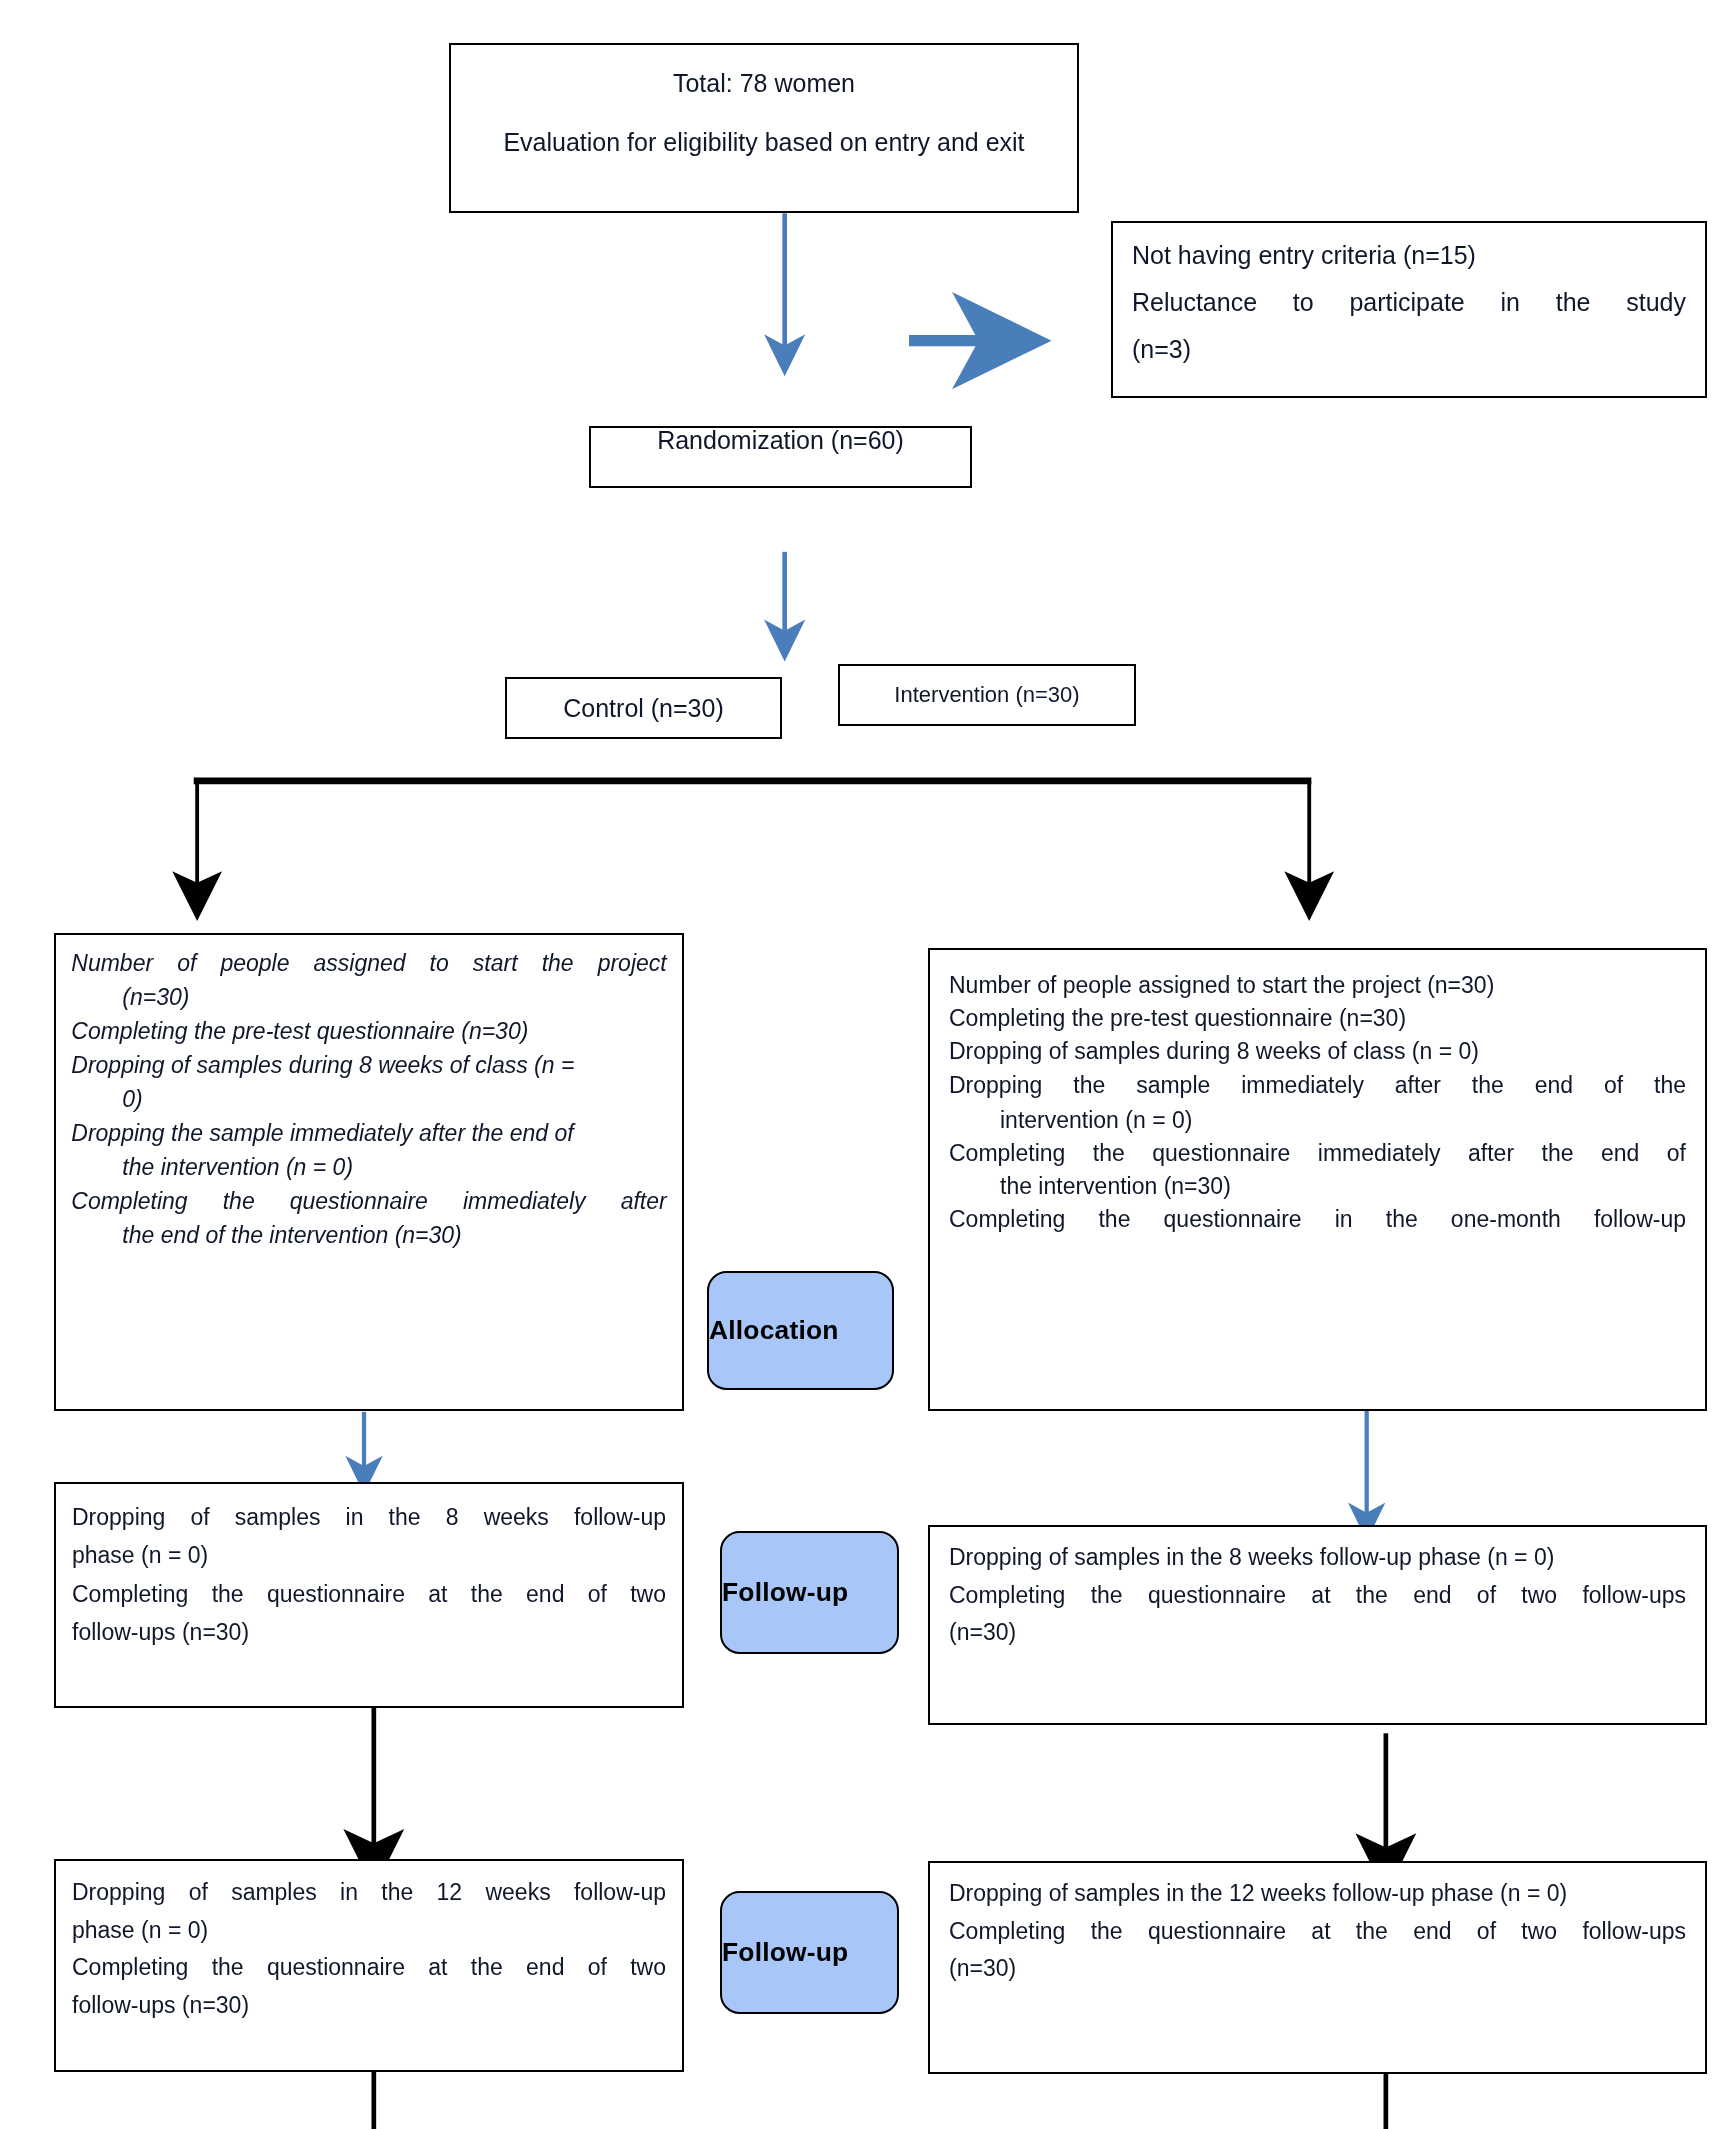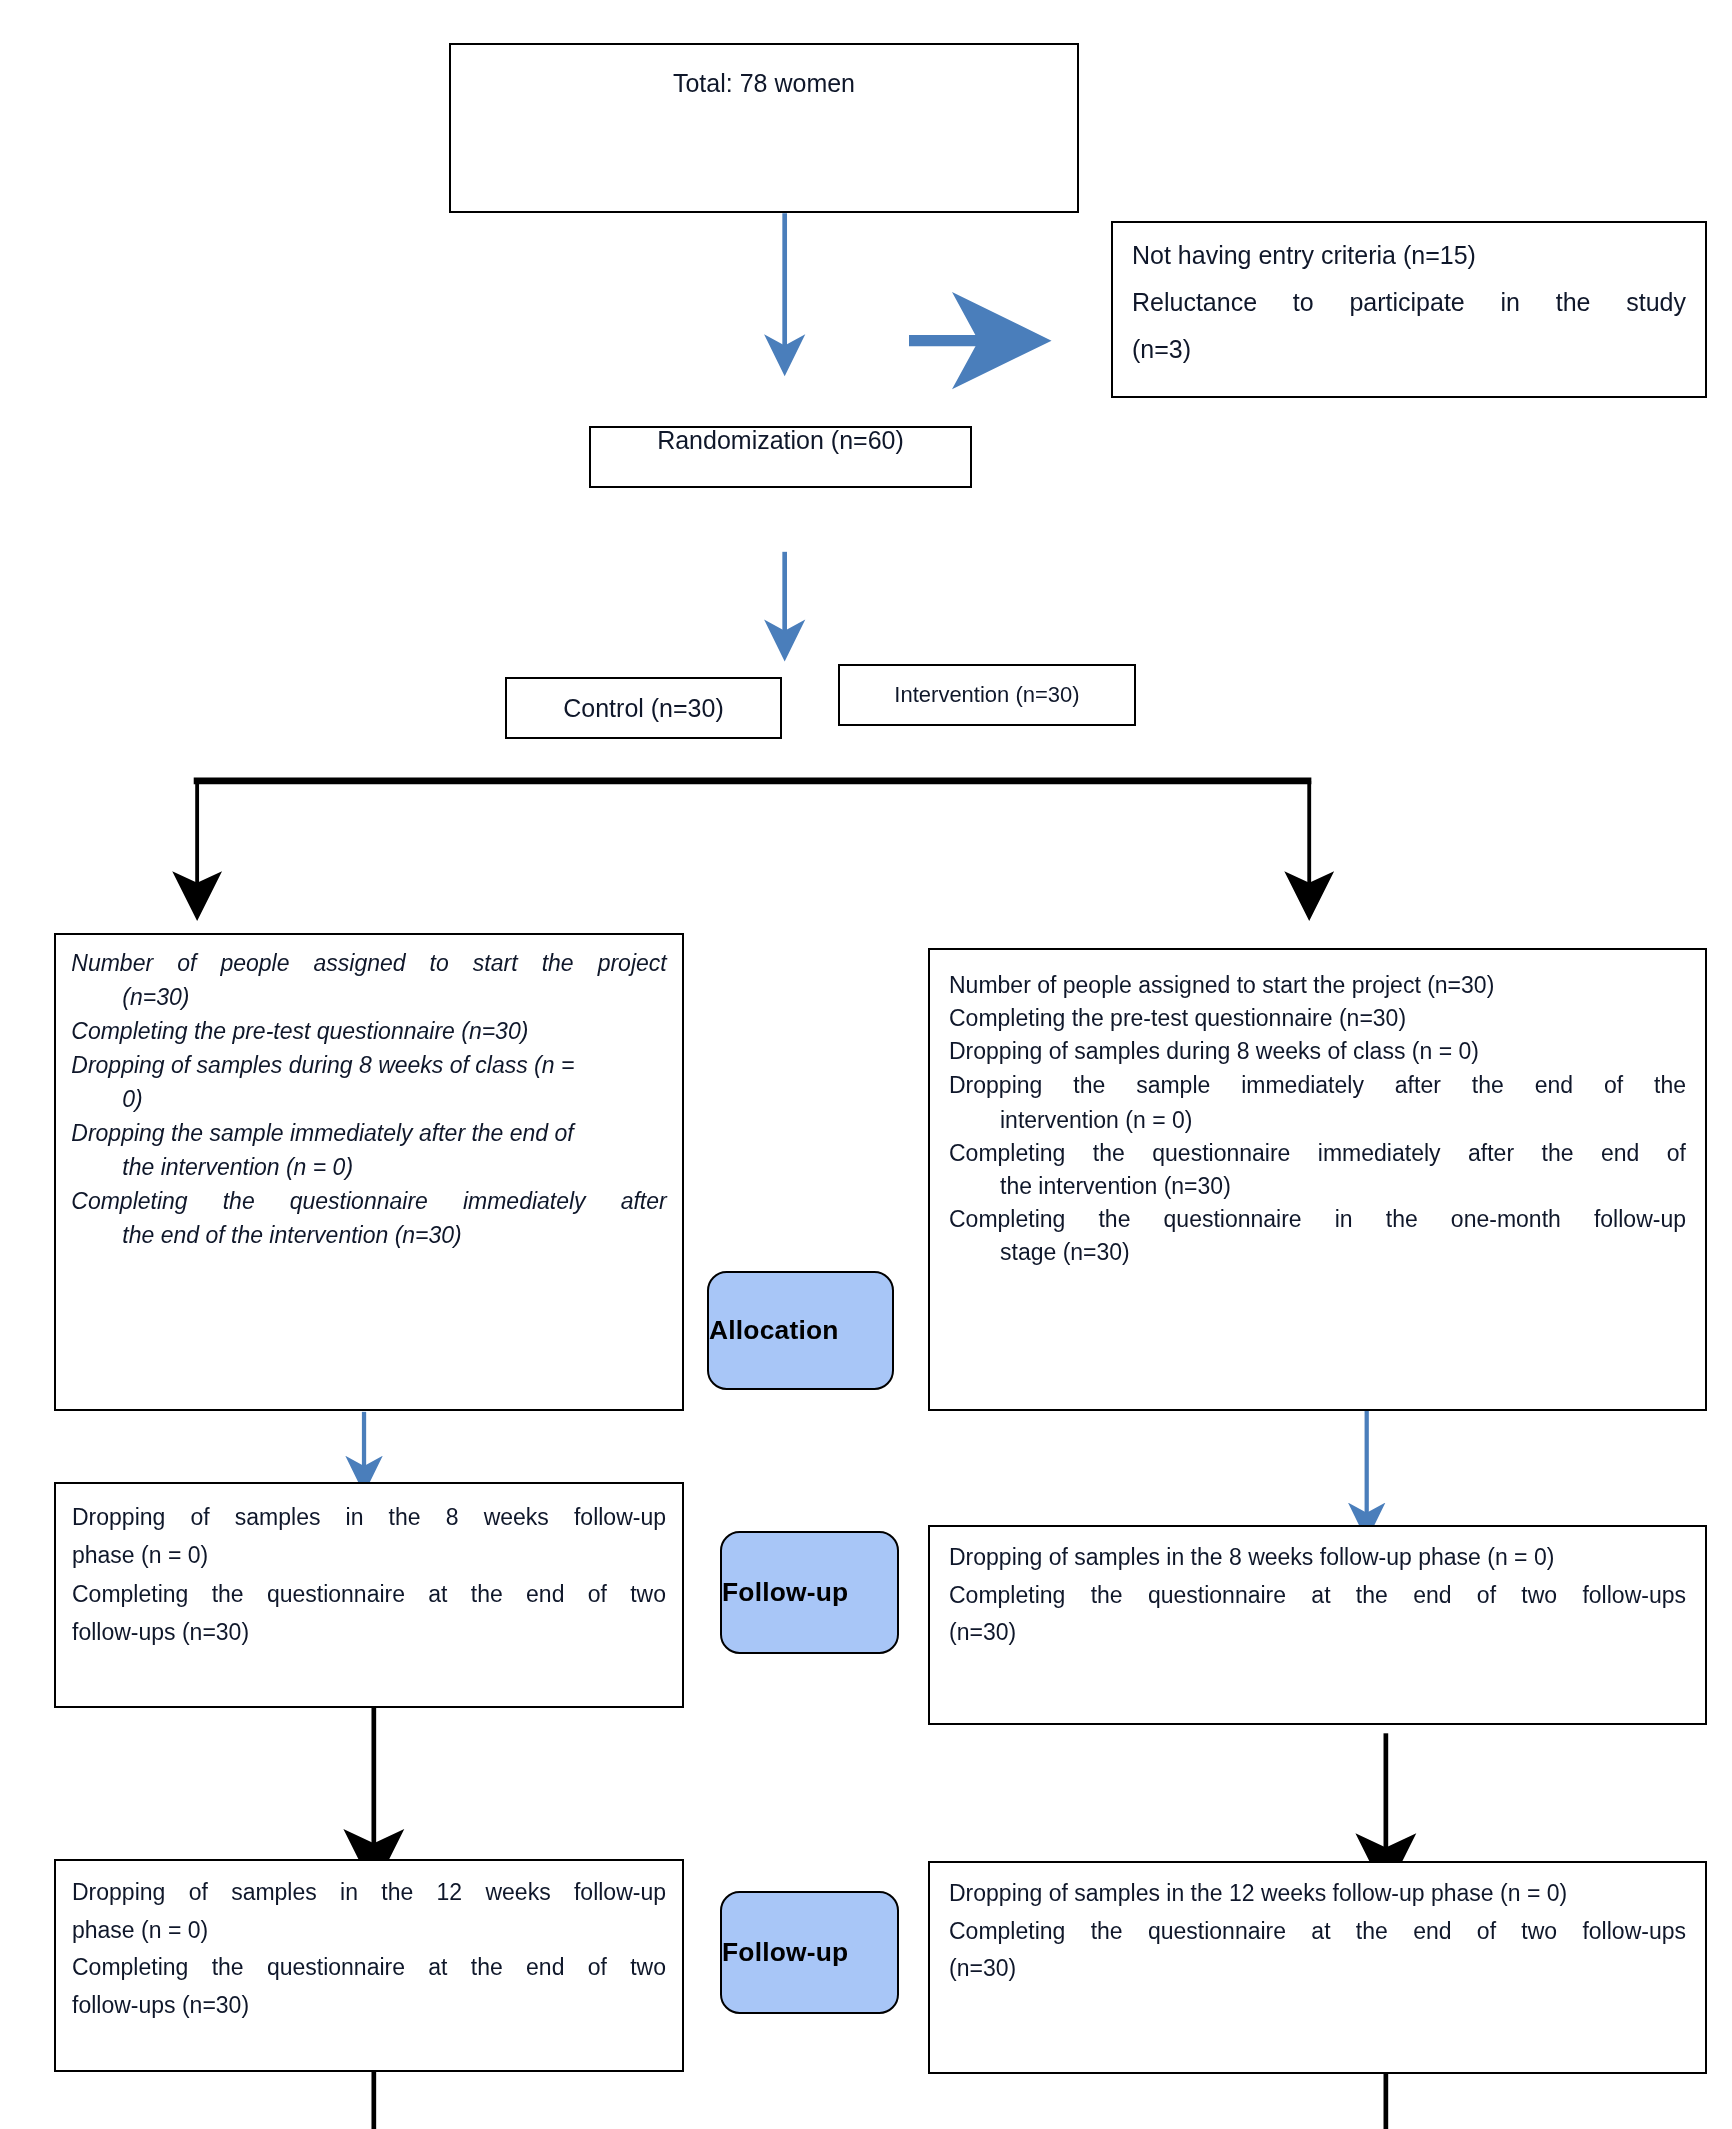--- a/index.html
+++ b/index.html
@@ -109,20 +109,21 @@
       <line x1="878" y1="4845" x2="878" y2="5200" stroke="#000000" stroke-width="11" marker-end="url(#arrowBlackThin)"></line>
     </g>
 
     <g>
       <line x1="3255" y1="4870" x2="3255" y2="5180" stroke="#000000" stroke-width="11" marker-end="url(#arrowBlackThin)"></line>
     </g>
   </svg>
 
   <div class="box" style="left:449px; top:43px; width:630px; height:170px;">
     <div class="center" style="margin-top:26.4px;">Total: 78 women</div>
+    <div class="center" style="margin-top:34px;">Evaluation for eligibility based on entry and exit</div>
   </div>
 
   <div class="box" style="left:1111px; top:221px; width:596px; height:177px; padding:19.6px 19px 0 19px;">
     <div class="left" style="margin-bottom:22px;">Not having entry criteria (n=15)</div>
     <div class="just" style="margin-bottom:22px;">Reluctance to participate in the study</div>
     <div class="left">(n=3)</div>
   </div>
 
   <div class="box" style="left:589px; top:426px; width:383px; height:62px; display:flex; align-items:flex-start; justify-content:center;">
     <div class="center">Randomization (n=60)</div>
@@ -162,21 +163,20 @@
 
   <div class="box" style="left:928px; top:948px; width:779px; height:463px; padding:24px 19px 0 19px; font-size:23px;">
     <div class="left" style="margin-bottom:10.2px;">Number of people assigned to start the project (n=30)</div>
     <div class="left" style="margin-bottom:10.2px;">Completing the pre-test questionnaire (n=30)</div>
     <div class="left" style="margin-bottom:10.2px;">Dropping of samples during 8 weeks of class (n = 0)</div>
     <div class="just" style="margin-bottom:12px;">Dropping the sample immediately after the end of the</div>
     <div class="left indent" style="margin-bottom:10.2px;">intervention (n = 0)</div>
     <div class="just" style="margin-bottom:10.2px;">Completing the questionnaire immediately after the end of</div>
     <div class="left indent" style="margin-bottom:10.2px;">the intervention (n=30)</div>
     <div class="just" style="margin-bottom:10.2px;">Completing the questionnaire in the one-month follow-up</div>
-    <div class="left indent">stage (n=30)</div>
   </div>
 
   <div class="box" style="left:54px; top:1482px; width:630px; height:226px; padding:22px 16px 0 16px; font-size:23px;">
     <div class="just" style="margin-bottom:15.3px;">Dropping of samples in the 8 weeks follow-up</div>
     <div class="left" style="margin-bottom:15.3px;">phase (n = 0)</div>
     <div class="just" style="margin-bottom:15.3px;">Completing the questionnaire at the end of two</div>
     <div class="left">follow-ups (n=30)</div>
   </div>
 
   <div class="box" style="left:928px; top:1525px; width:779px; height:200px; padding:19px 19px 0 19px; font-size:23px;">

